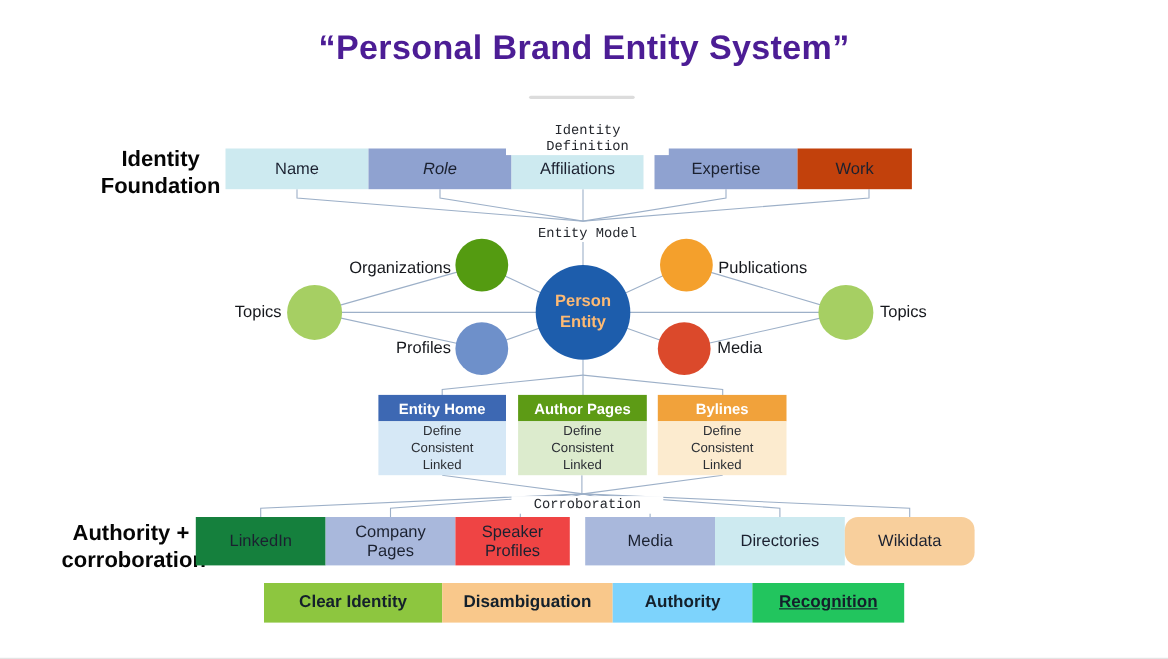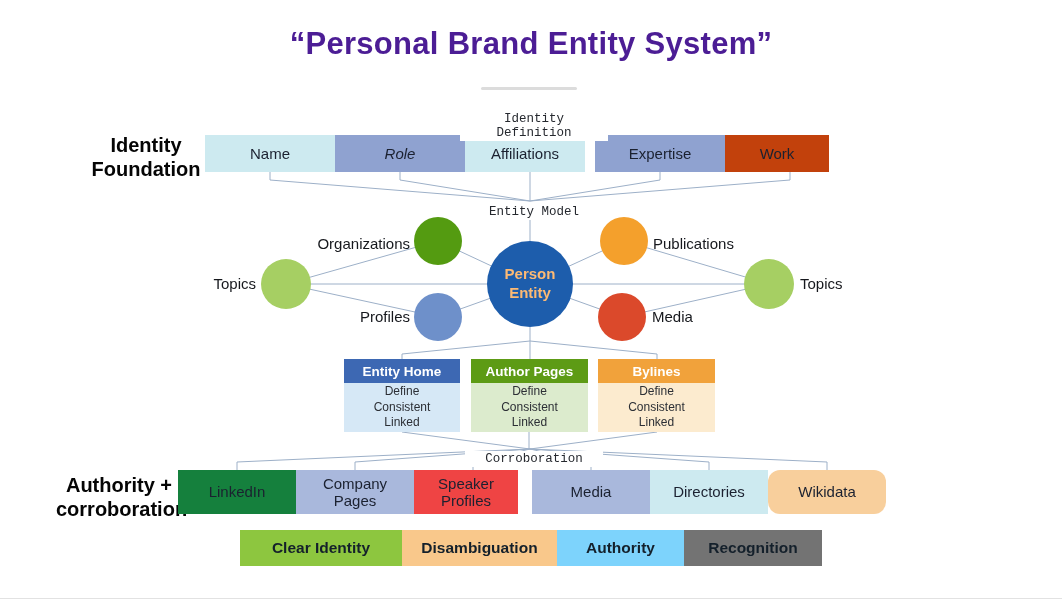--- a/index.html
+++ b/index.html
@@ -164,16 +164,16 @@
   <div class="cbox" style="left: 650px; width: 118px; background-color: rgb(205, 234, 240);">
     <span class="wrap">Directories</span>
   </div>
   <div class="cbox" style="left: 768px; width: 118px; background-color: rgb(248, 207, 156); border-radius: 12px;">
     <span class="wrap">Wikidata</span>
   </div>
 
   <div class="legend-box" style="left: 240px; width: 162px; background-color: rgb(141, 198, 63);">Clear Identity</div>
   <div class="legend-box" style="left: 402px; width: 155px; background-color: rgb(249, 200, 139);">Disambiguation</div>
   <div class="legend-box" style="left: 557px; width: 127px; background-color: #7dd3fc;">Authority</div>
-  <div class="legend-box" style="left: 684px; width: 138px; background-color: #737373;">Recognition</div>
+  <div class="legend-box" style="left: 684px; width: 138px; background-color: #22c55e; text-decoration: underline;">Recognition</div>
 
   <div class="bottom-edge"></div>
 </div>
 
 </body></html>

